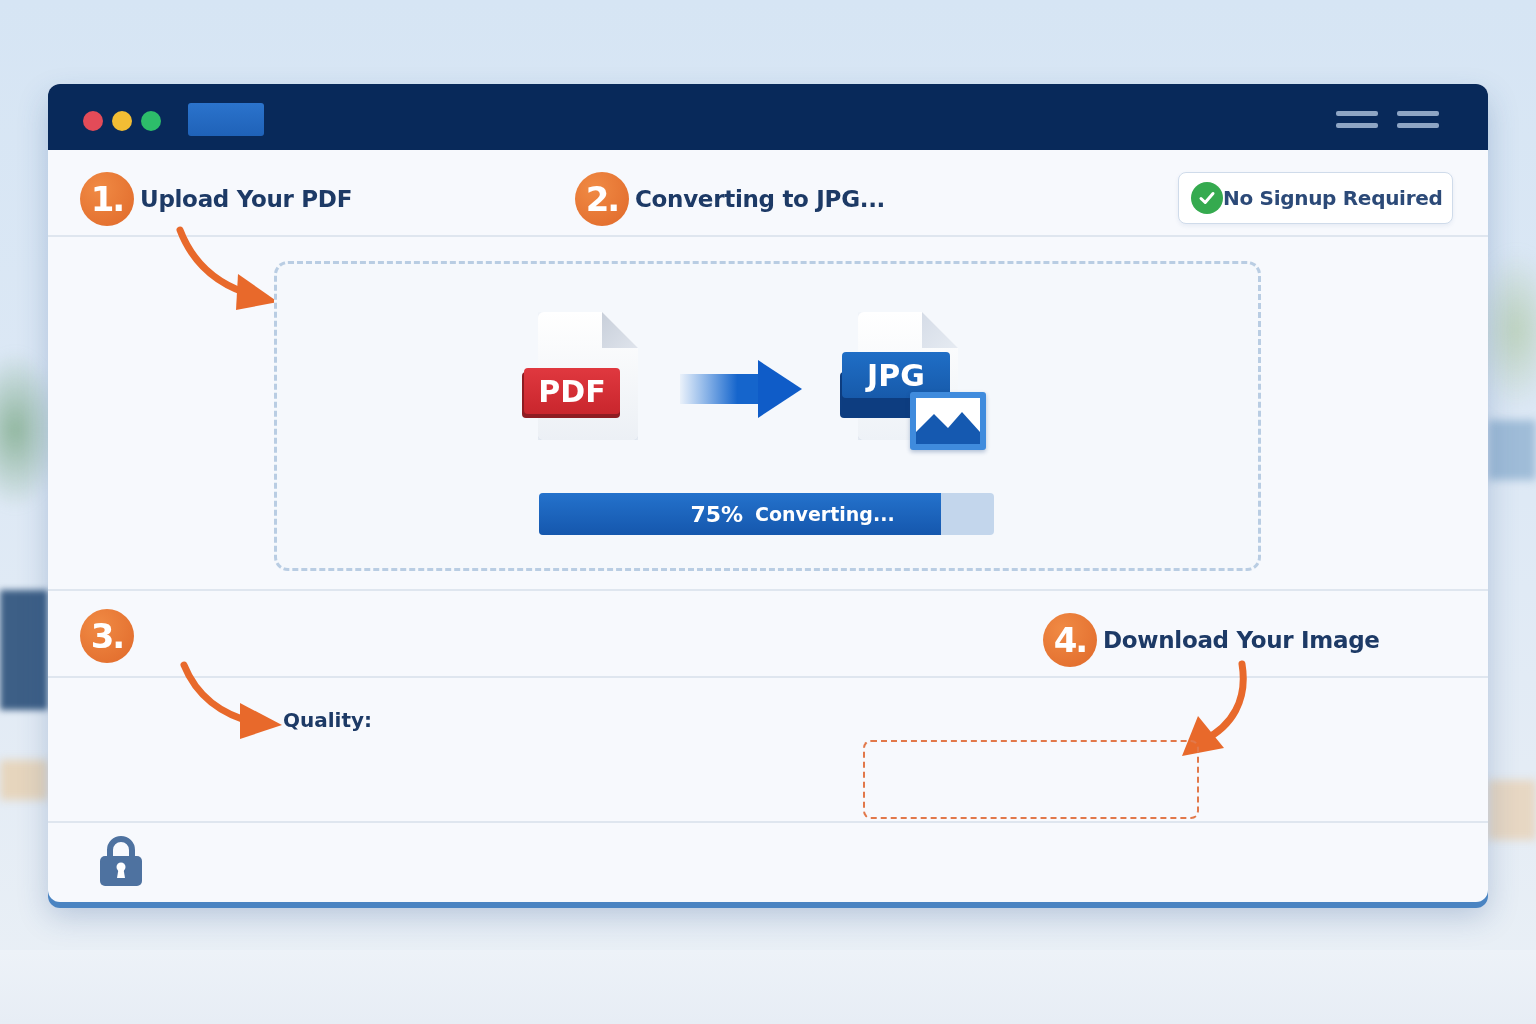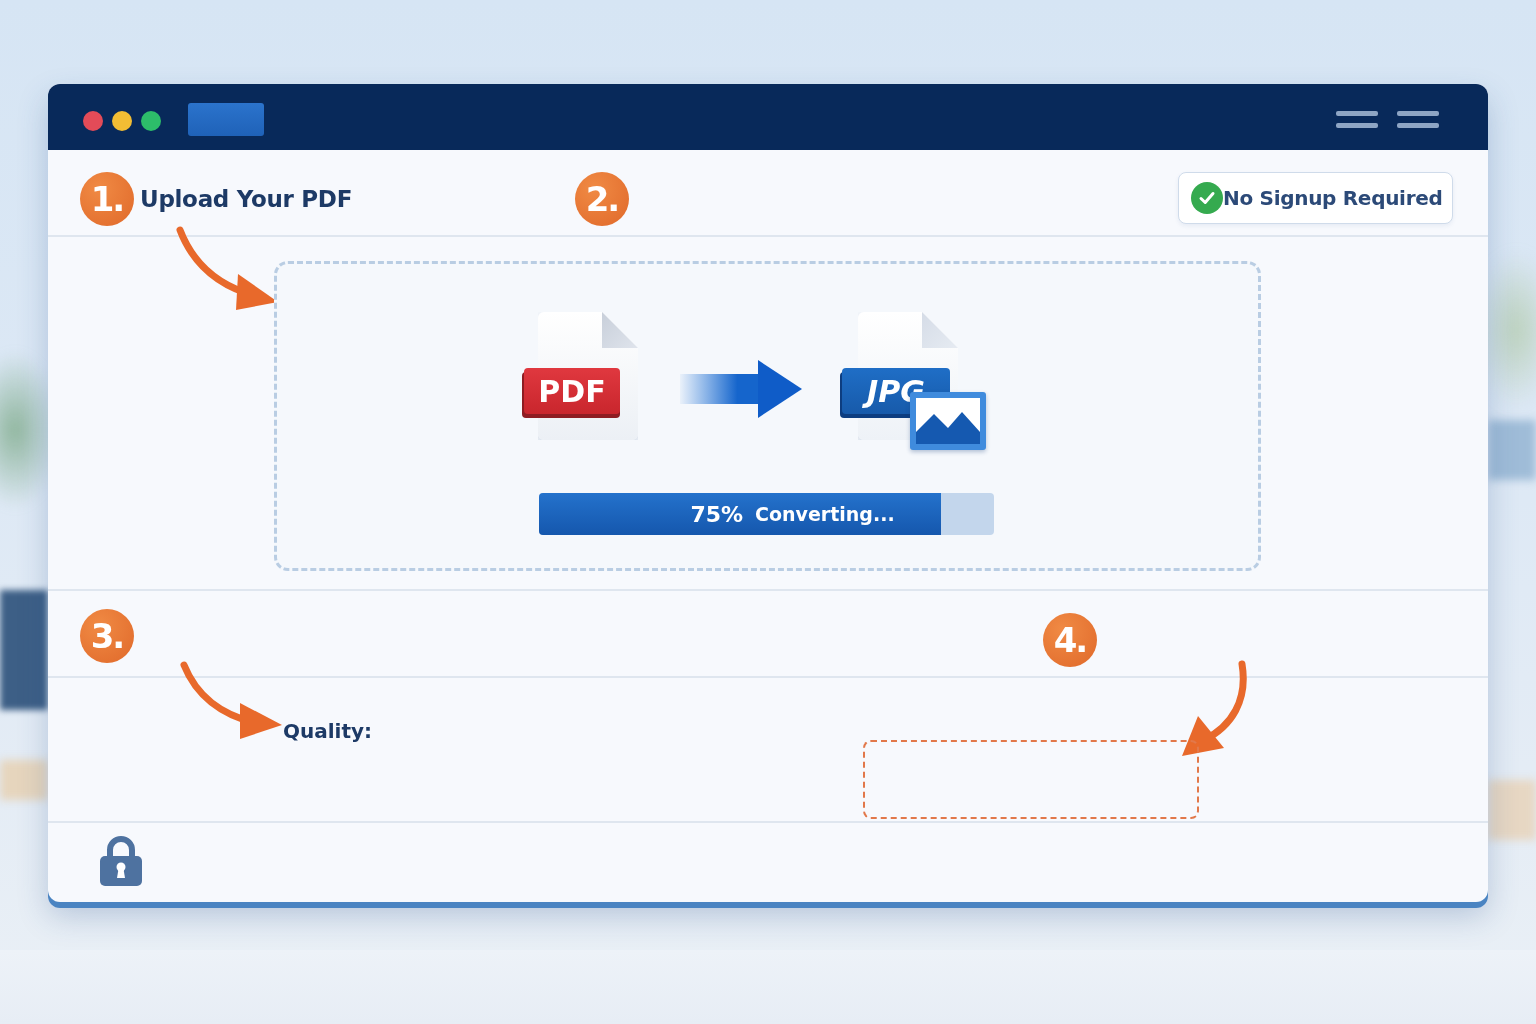--- a/index.html
+++ b/index.html
@@ -80,21 +80,21 @@
   .progress {
     position:absolute; left: 491px; top: 409px; width: 455px; height: 42px;
     background: #c3d6ec; border-radius: 4px; overflow:hidden;
   }
   .progress .fill { position:absolute; left:0; top:0; height:100%; background: linear-gradient(180deg,#2472cc,#1557ad); }
   .progress .ptext { position:absolute; left:0; top:0; width: 100%; height:100%; display:flex; align-items:center; justify-content:center;
     color:#fff; font-weight:bold; padding-left: 52px; }
   .progress .pct { font-size: 22px; margin-right: 12px; }
   .progress .status { font-size: 19px; }
 
-  .quality-label { position:absolute; left: 235px; top: 624px; font-size: 20px; font-weight: bold; color:#1d3a66;margin-top:11px; }
+  .quality-label { position:absolute; left: 235px; top: 624px; font-size: 20px; font-weight: bold; color:#1d3a66; }
   .slider-card {
     position:absolute; left: 237px; top: 657px; width: 541px; height: 64px;
     background: linear-gradient(180deg,#f8fafd,#edf2f8); border:1.5px solid #d6e0ec; border-radius: 6px;
     box-shadow: 0 3px 5px rgba(40,80,140,.12);
   }
   .slider-card .low { position:absolute; left: 27px; top: 20px; font-size: 20px; color:#1d3a66; }
   .slider-card .high { position:absolute; left: 465px; top: 20px; font-size: 20px; color:#1d3a66; }
   .track { position:absolute; left: 86px; top: 22px; width: 364px; height: 17px; border-radius: 9px;
     background: linear-gradient(90deg,#6b95be 0%,#3e7dc2 45%,#1670cf 55%,#1c63b2 100%); }
   .tick { position:absolute; top: 5px; width: 4px; height: 8px; background:#c6d9ee; border-radius:1px; }
@@ -148,20 +148,21 @@
   <div class="divider" style="top:592px;"></div>
   <div class="divider" style="top:737px;"></div>
 
   <div class="step" style="left:32px; top:88px;">
     <div class="step-num">1.</div>
     <div class="step-label">Upload Your PDF</div>
   </div>
 
   <div class="step" style="left:527px; top:88px;">
     <div class="step-num">2.</div>
+    <div class="step-label">Converting to JPG...</div>
   </div>
 
   <div class="badge">
     <div class="check">
       <svg width="20" height="20" viewBox="0 0 20 20">
           <path d="M4 10.5 L8.2 14.5 L16 5.5" fill="none" stroke="#fff" stroke-width="3" stroke-linecap="round" stroke-linejoin="round"></path>
         </svg>
     </div>
     <div class="txt">No Signup Required</div>
   </div>
@@ -188,21 +189,21 @@
       </linearGradient>
     </defs>
     <rect x="0" y="16" width="82" height="30" fill="url(#ag)"></rect>
     <path d="M78 2 L122 31 L78 60 Z" fill="#0f5cc8"></path>
   </svg>
 
   <div class="file" style="left:792px; top:228px;">
     <div class="page" style="left:18px; top:0; width:100px; height:128px; clip-path: polygon(0 0, 64% 0, 100% 28%, 100% 100%, 0 100%); background:linear-gradient(180deg,#ffffff,#eef2f7);"></div>
     <div style="position:absolute; left:82px; top:0; width:36px; height:36px; background:linear-gradient(135deg,#d5dce7,#e6ebf2); clip-path: polygon(0 0, 100% 100%, 0 100%);"></div>
     <div style="position:absolute; left:0; top:60px; width:110px; height:46px; background:#0d3d80; border-radius:4px;"></div>
-    <div class="label" style="left:2px; top:56px; width:108px; height:46px; background:linear-gradient(180deg,#1f6ec6,#175aaa);font-style:italic;">JPG</div>
+    <div class="label" style="left:2px; top:40px; width:108px; height:46px; background:linear-gradient(180deg,#1f6ec6,#175aaa);">JPG</div>
     <div style="position:absolute; left:70px; top:80px; width:76px; height:58px; background:#3f8bdd; border-radius:3px; box-shadow:0 2px 4px rgba(20,60,120,.3);">
       <svg width="76" height="58" viewBox="0 0 76 58">
         <rect x="6" y="6" width="64" height="46" fill="#ffffff"></rect>
         <path d="M6 52 L6 40 L24 22 L38 36 L52 20 L70 40 L70 52 Z" fill="#1559b0"></path>
       </svg>
     </div>
   </div>
 
   <div class="progress">
     <div class="fill" id="pfill" style="width: 402.22px;"></div>
@@ -211,20 +212,21 @@
       <span class="status">Converting...</span>
     </div>
   </div>
 
   <div class="step" style="left:32px; top:525px;">
     <div class="step-num">3.</div>
   </div>
 
   <div class="step" style="left:995px; top:529px;">
     <div class="step-num">4.</div>
+    <div class="step-label">Download Your Image</div>
   </div>
 
   <svg class="callout-arrow" style="left:128px; top:575px;" width="112" height="82" viewBox="0 0 112 82">
     <path d="M8 6 C 20 36, 45 56, 80 64" fill="none" stroke="#e8692b" stroke-width="7" stroke-linecap="round"></path>
     <path d="M64 44 L106 66 L64 80 Z" fill="#e8692b"></path>
   </svg>
 
   <div class="quality-label">Quality:</div>
 
   <svg class="callout-arrow" style="left:1128px; top:576px;" width="80" height="100" viewBox="0 0 80 100">

